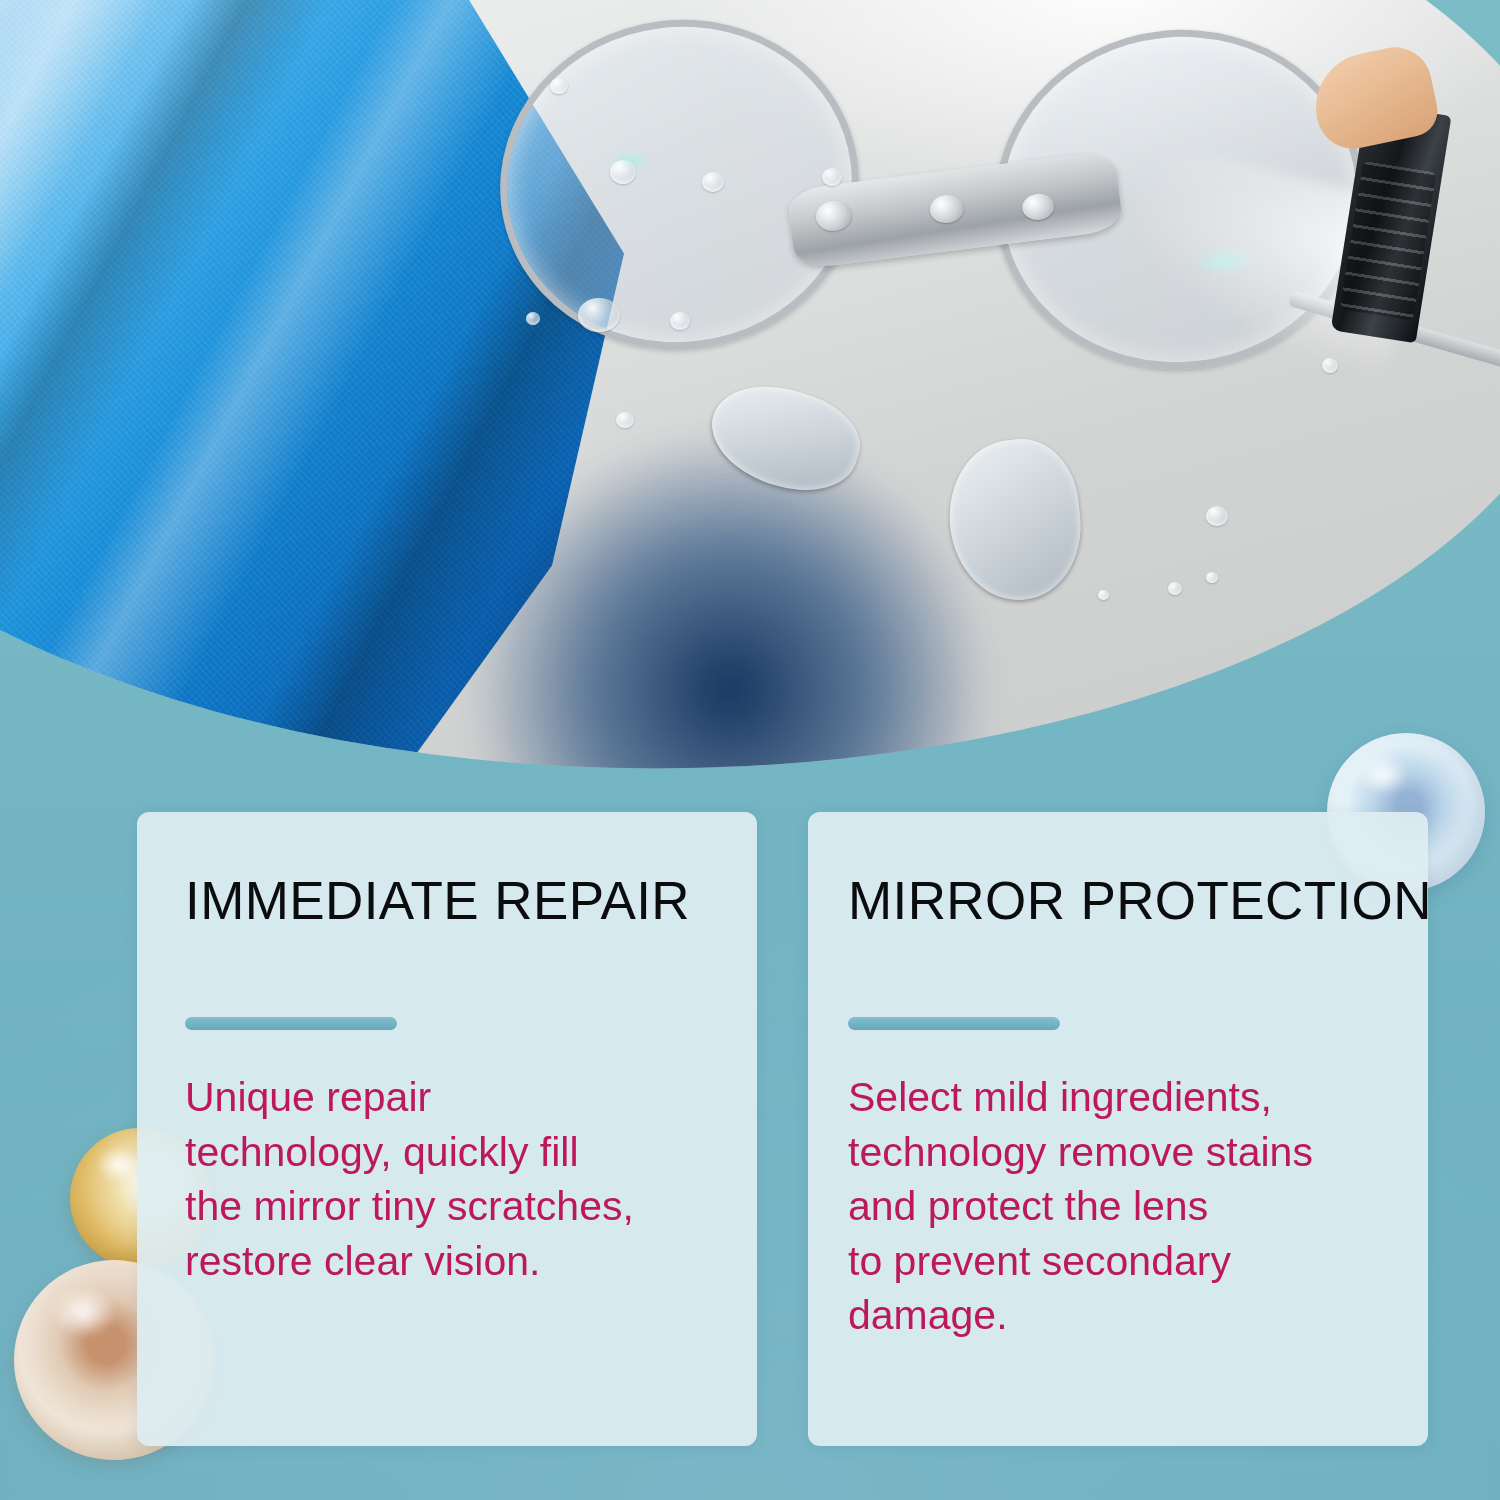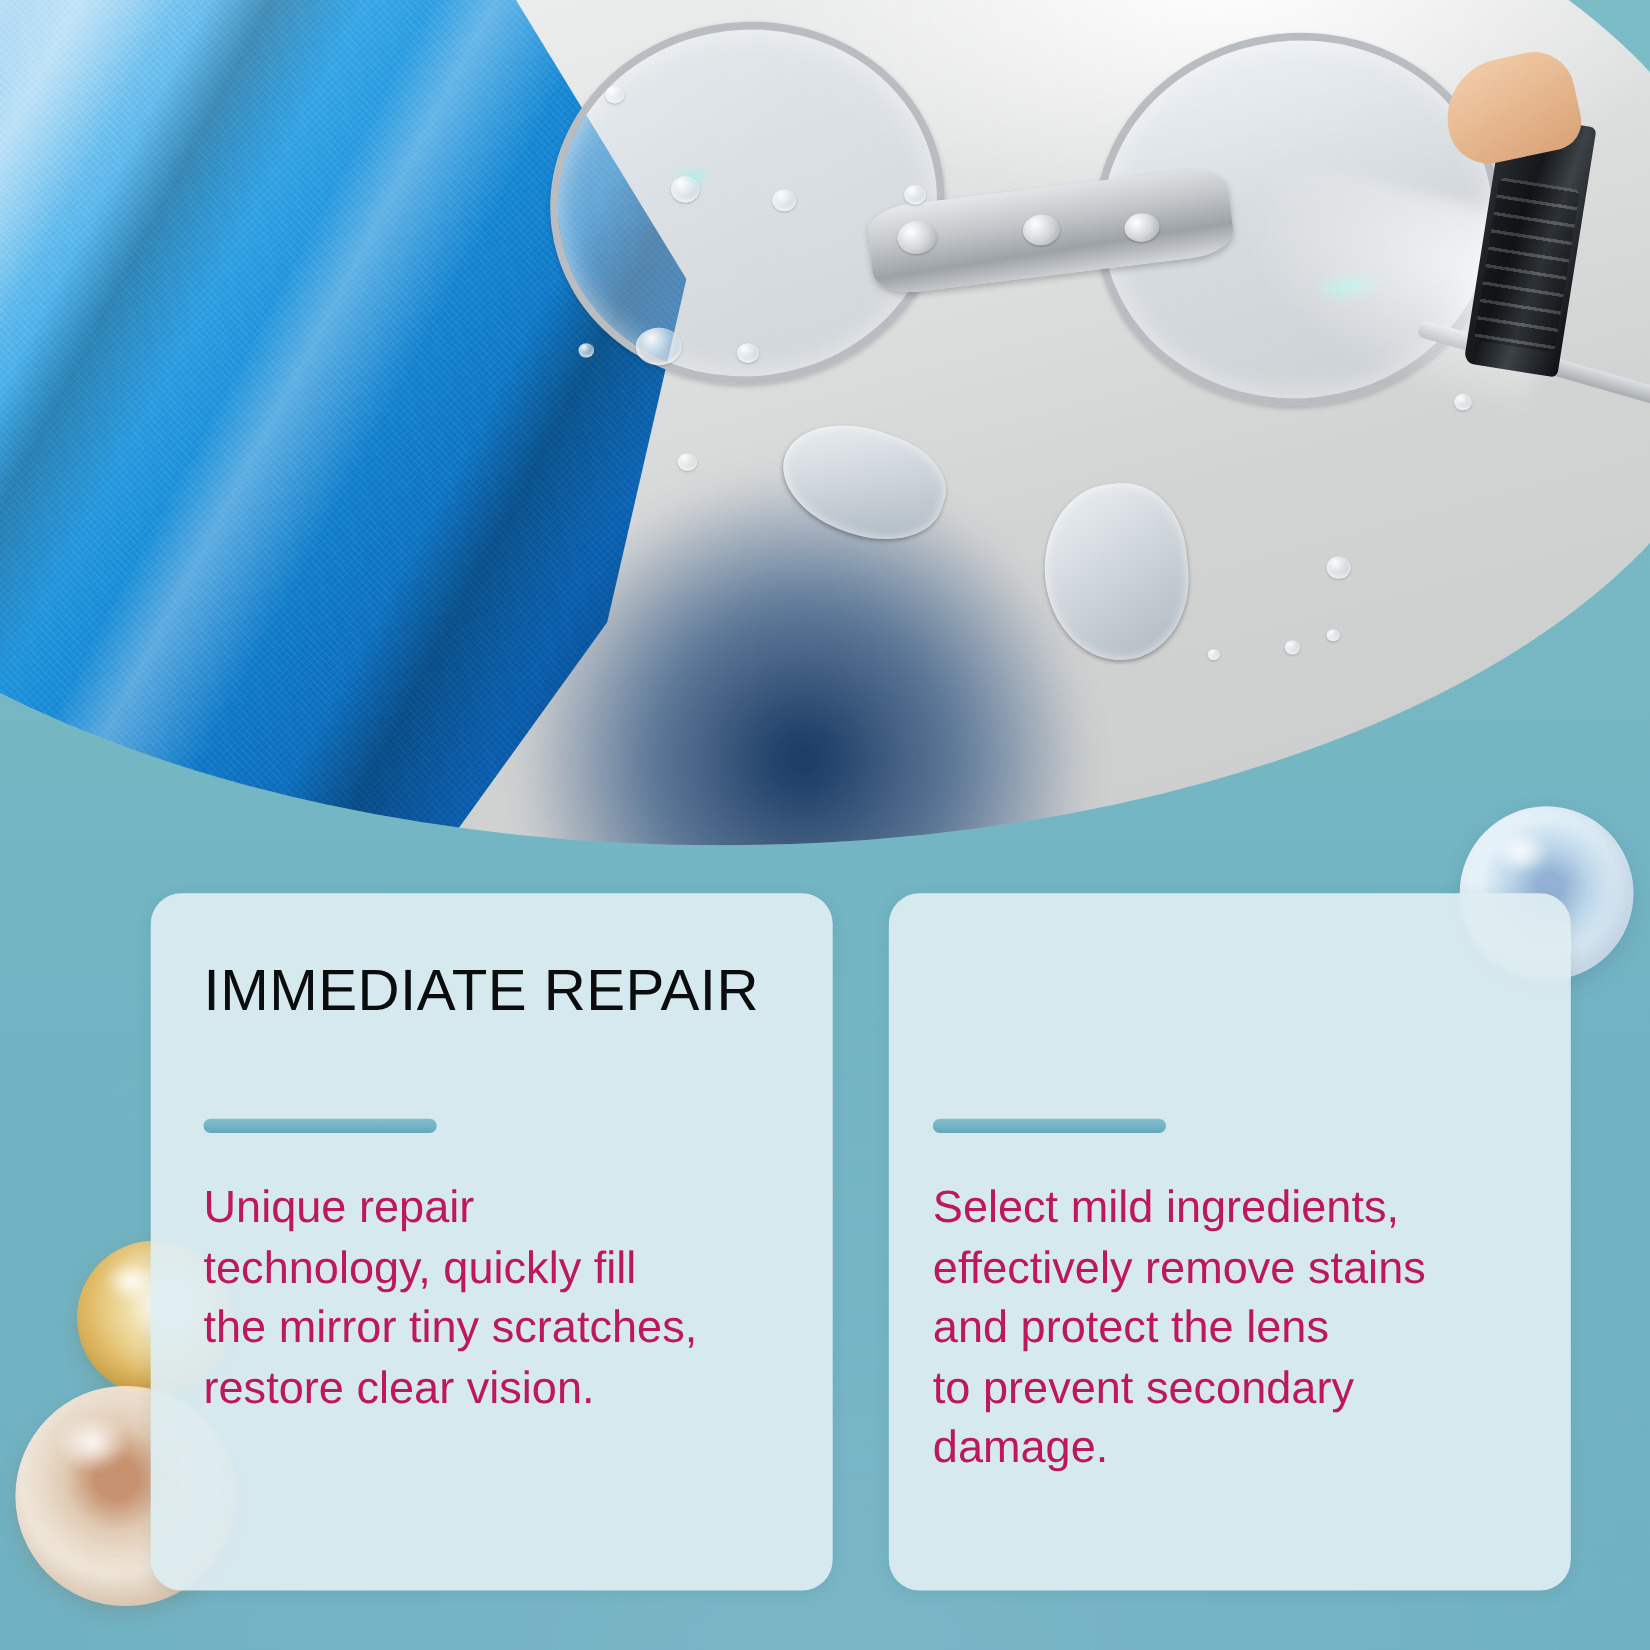--- a/index.html
+++ b/index.html
@@ -229,21 +229,21 @@
       radial-gradient(circle at 52% 46%, rgba(150,178,214,.92) 0 10%, rgba(196,216,238,.85) 28%, rgba(236,246,253,.92) 52%, rgba(250,253,255,.90) 72%, rgba(226,238,248,.85) 100%);
     box-shadow: inset -10px -12px 26px rgba(80,120,165,.28), 0 6px 18px rgba(50,90,130,.20);
   }
 
   
   .card {
     position: absolute;
     top: 812px;
     height: 634px;
     background: rgba(222,237,241,.93);
-    border-radius: 28px;
+    border-radius: 12px;
     box-shadow: 0 2px 14px rgba(40,80,95,.10);
     backdrop-filter: blur(2px);
   }
   .card-left  { left: 137px;  width: 620px; }
   .card-right { left: 808px;  width: 620px; }
 
   .card-title {
     position: absolute;
     left: 48px;
     top: 62px;
@@ -353,21 +353,22 @@
   <div class="card card-left">
     <div class="card-title">IMMEDIATE REPAIR</div>
     <div class="card-rule"></div>
     <div class="card-body">Unique repair
 technology, quickly fill
 the mirror tiny scratches,
 restore clear vision.</div>
   </div>
 
   <div class="card card-right">
+    <div class="card-title">MIRROR PROTECTION</div>
     <div class="card-rule"></div>
     <div class="card-body">Select mild ingredients,
-effectively remove stains
+technology remove stains
 and protect the lens
 to prevent secondary
 damage.</div>
   </div>
 
 </div>
 
 </body></html>

